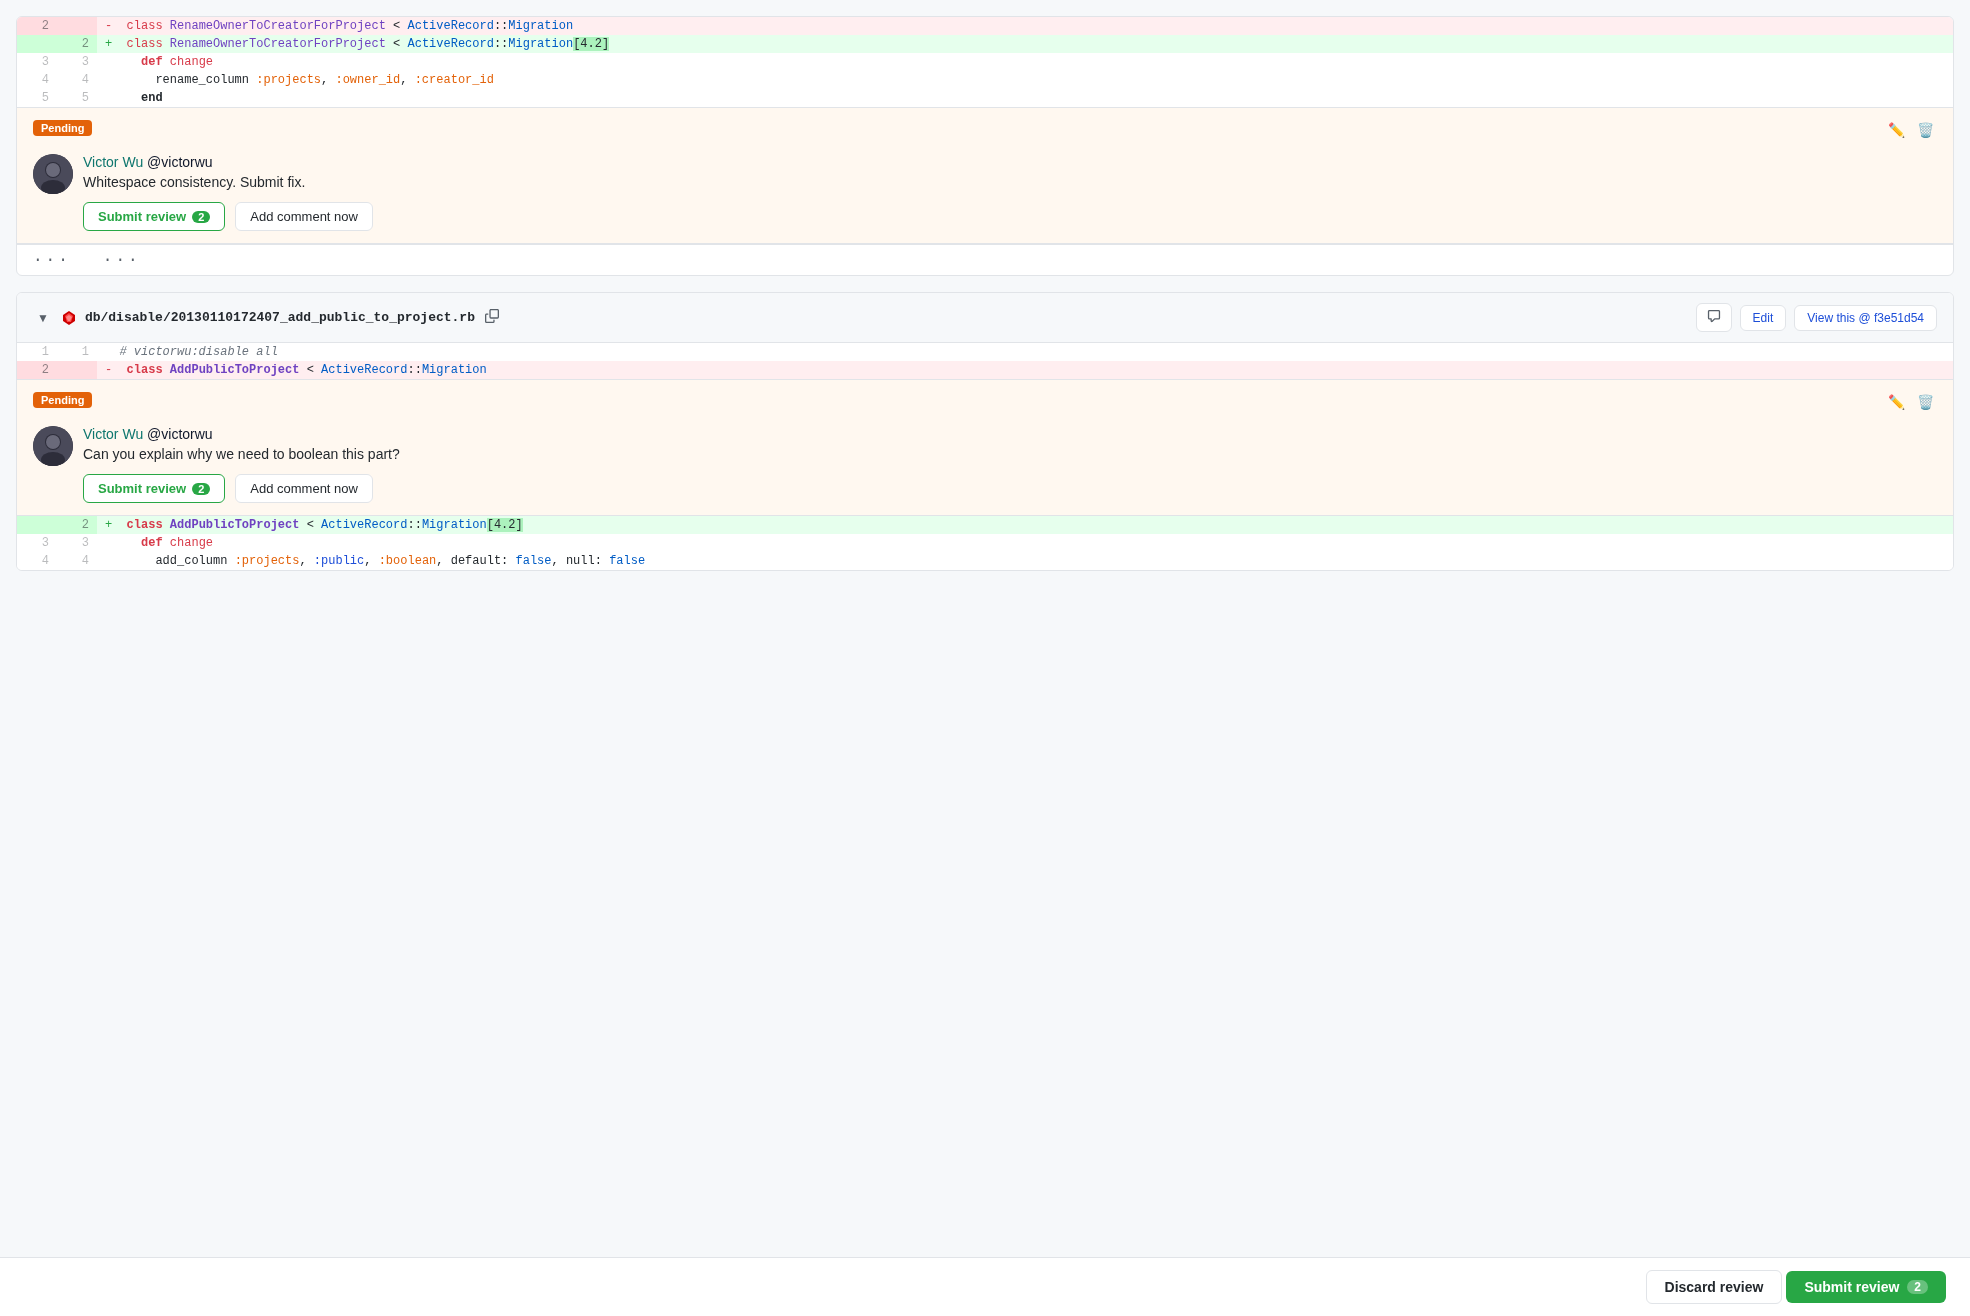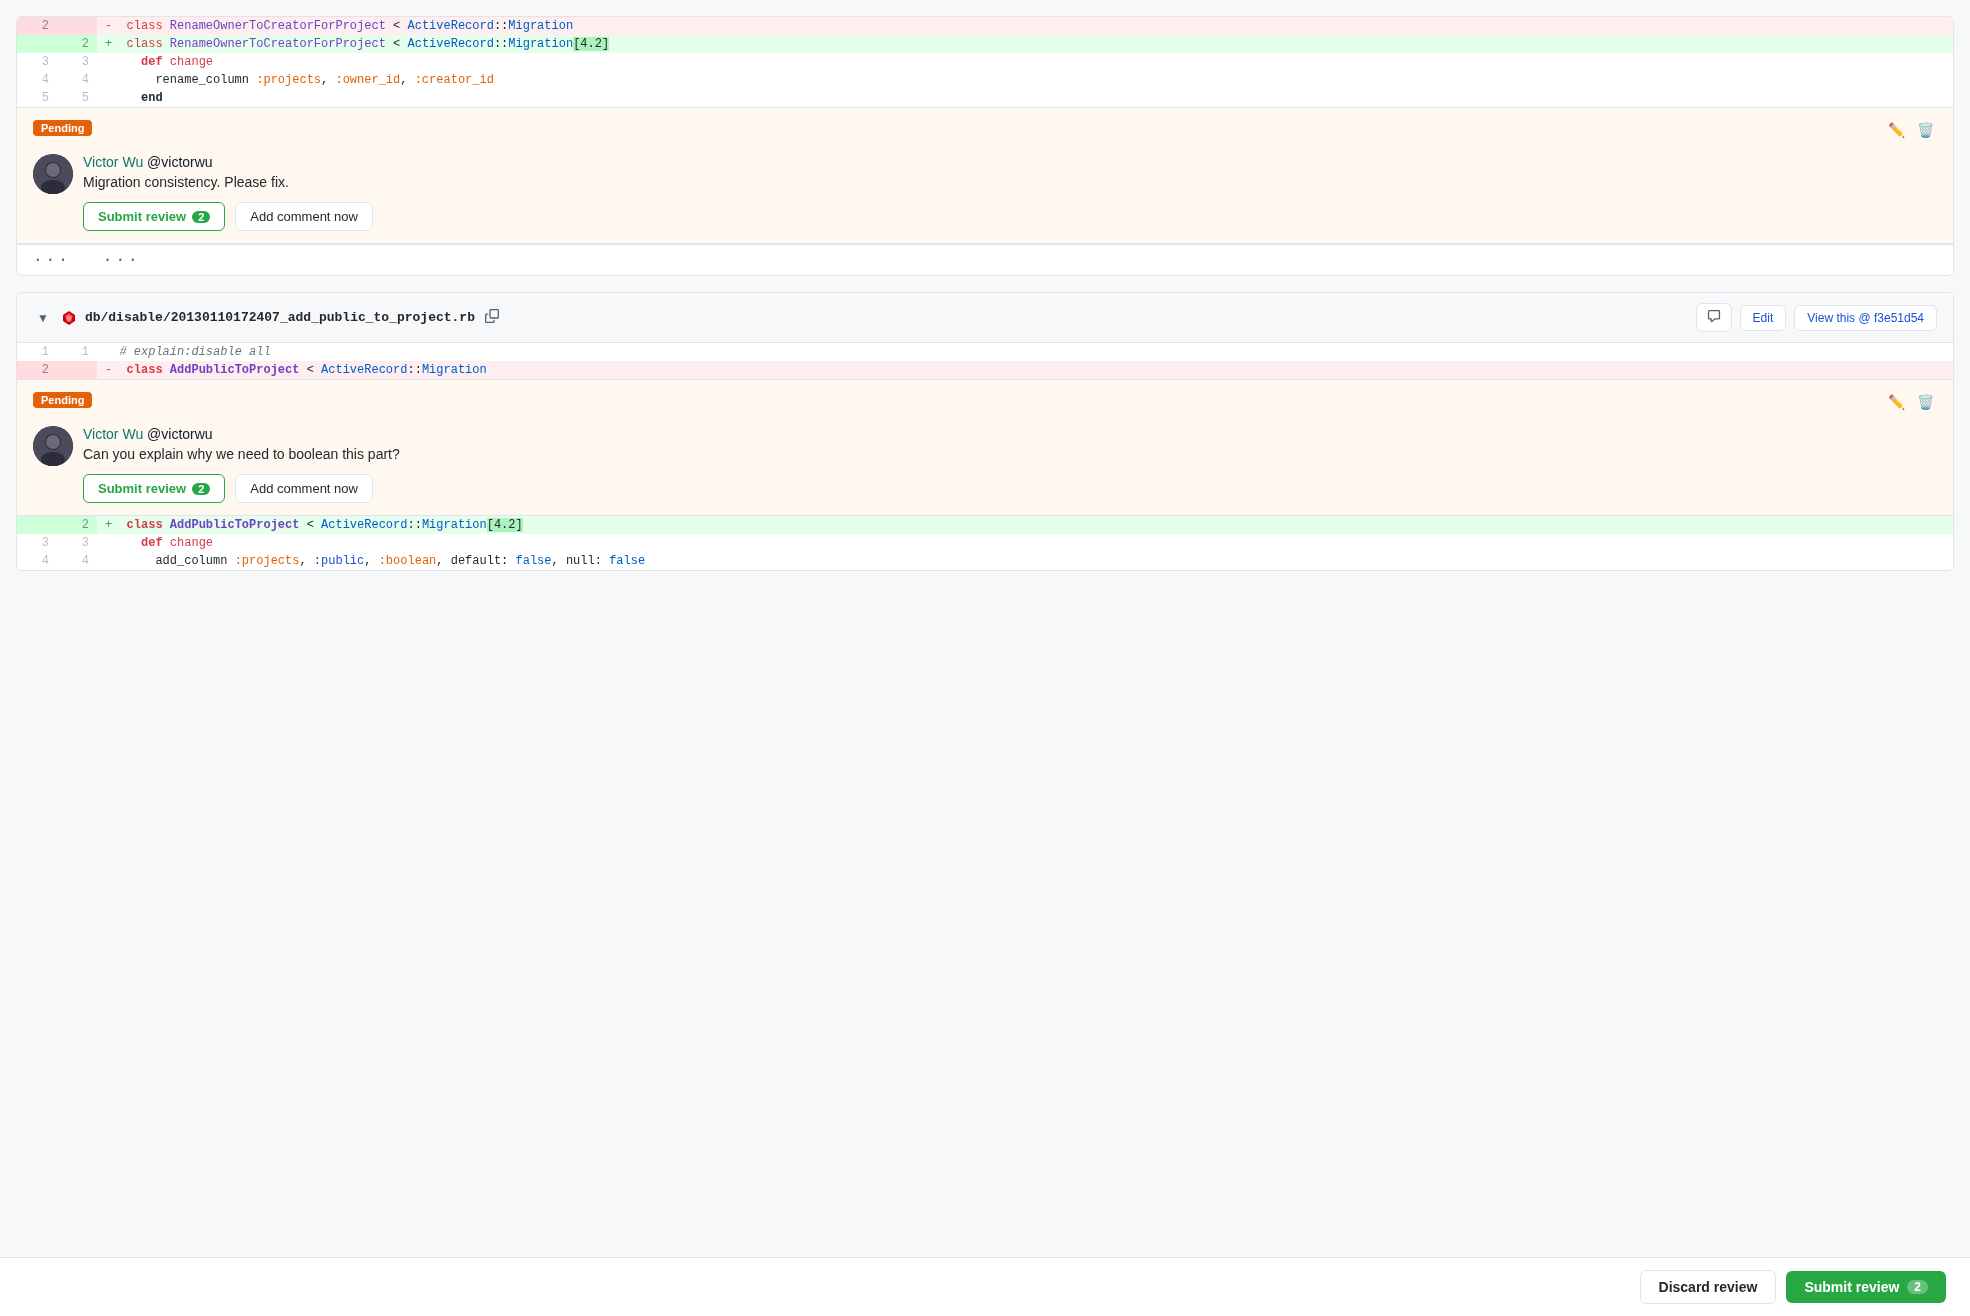--- a/index.html
+++ b/index.html
@@ -270,21 +270,21 @@
     .bottom-bar {
       position: fixed;
       bottom: 0;
       right: 0;
       left: 0;
       background: #fff;
       border-top: 1px solid #e1e4e8;
       padding: 12px 24px;
       display: flex;
       justify-content: flex-end;
-      gap: 10px;
+      gap: 4px;
       align-items: center;
       z-index: 100;
     }
 
     .discard-btn {
       padding: 8px 18px;
       border: 1px solid #e1e4e8;
       border-radius: 6px;
       background: #fff;
       color: #24292e;
@@ -374,21 +374,21 @@
               <rect width="40" height="40" fill="#4a4a5a" rx="20"></rect>
               <circle cx="20" cy="16" r="8" fill="#2d2d3a"></circle>
               <ellipse cx="20" cy="34" rx="12" ry="8" fill="#2d2d3a"></ellipse>
               <circle cx="20" cy="16" r="7" fill="#6a6a7a"></circle>
             </svg>
           </div>
         </div>
         <div class="comment-body">
           <span class="comment-username">Victor Wu</span>
           <span class="comment-handle">@victorwu</span>
-          <div class="comment-text">Migration consistency. Please fix.</div>
+          <div class="comment-text">Whitespace consistency. Submit fix.</div>
           <div class="comment-footer">
             <button class="submit-review-btn">
               <span>Submit review</span>
               <span class="count-badge">2</span>
             </button>
             <button class="add-comment-btn">Add comment now</button>
           </div>
         </div>
       </div>
     </div>
@@ -433,21 +433,21 @@
         <button class="header-btn">View this @ f3e51d54</button>
       </div>
     </div>
 
     <table class="diff-table">
       <tbody>
 
         <tr class="line-normal">
           <td class="line-num">1</td>
           <td class="line-num">1</td>
-          <td class="line-content">  <span style="color:#6a737d; font-style:italic;"># explain:disable all</span></td>
+          <td class="line-content">  <span style="color:#6a737d; font-style:italic;"># victorwu:disable all</span></td>
         </tr>
 
         <tr class="line-deleted">
           <td class="line-num">2</td>
           <td class="line-num"></td>
           <td class="line-content"><span style="color:#d73a49">-</span>  <span style="color:#d73a49; font-weight:bold;">class</span> <span style="color:#6f42c1; font-weight:bold;">AddPublicToProject</span> <span style="color:#24292e;">&lt;</span> <span style="color:#005cc5;">ActiveRecord</span><span style="color:#24292e;">::</span><span style="color:#005cc5;">Migration</span></td>
         </tr>
       </tbody>
     </table>
 

